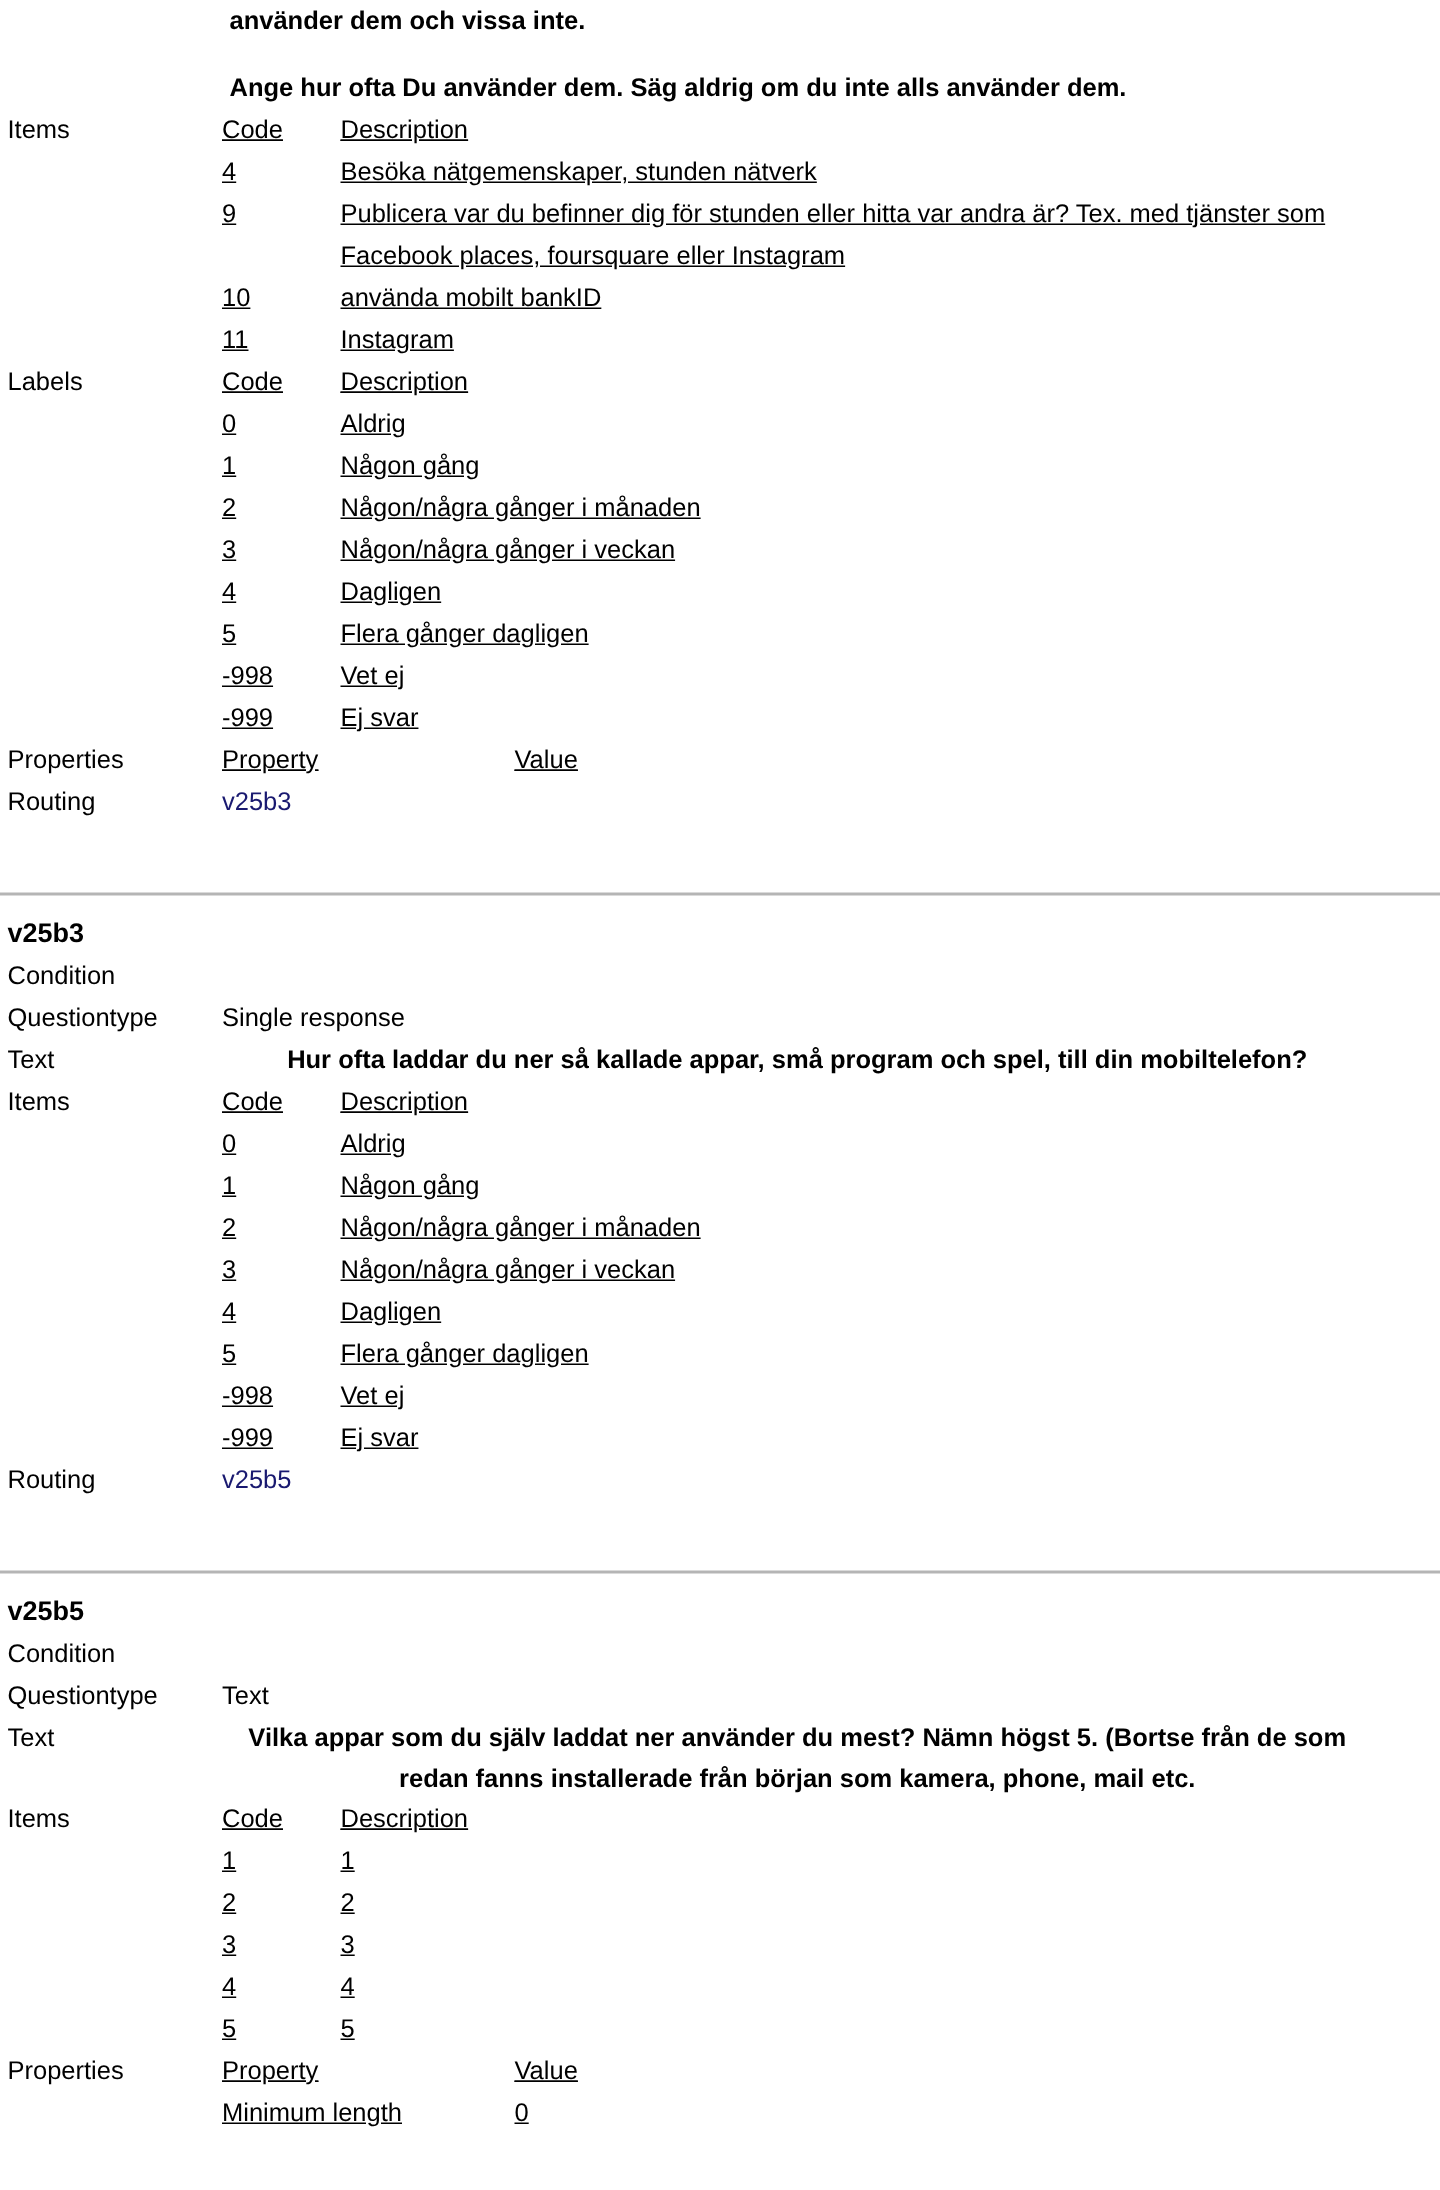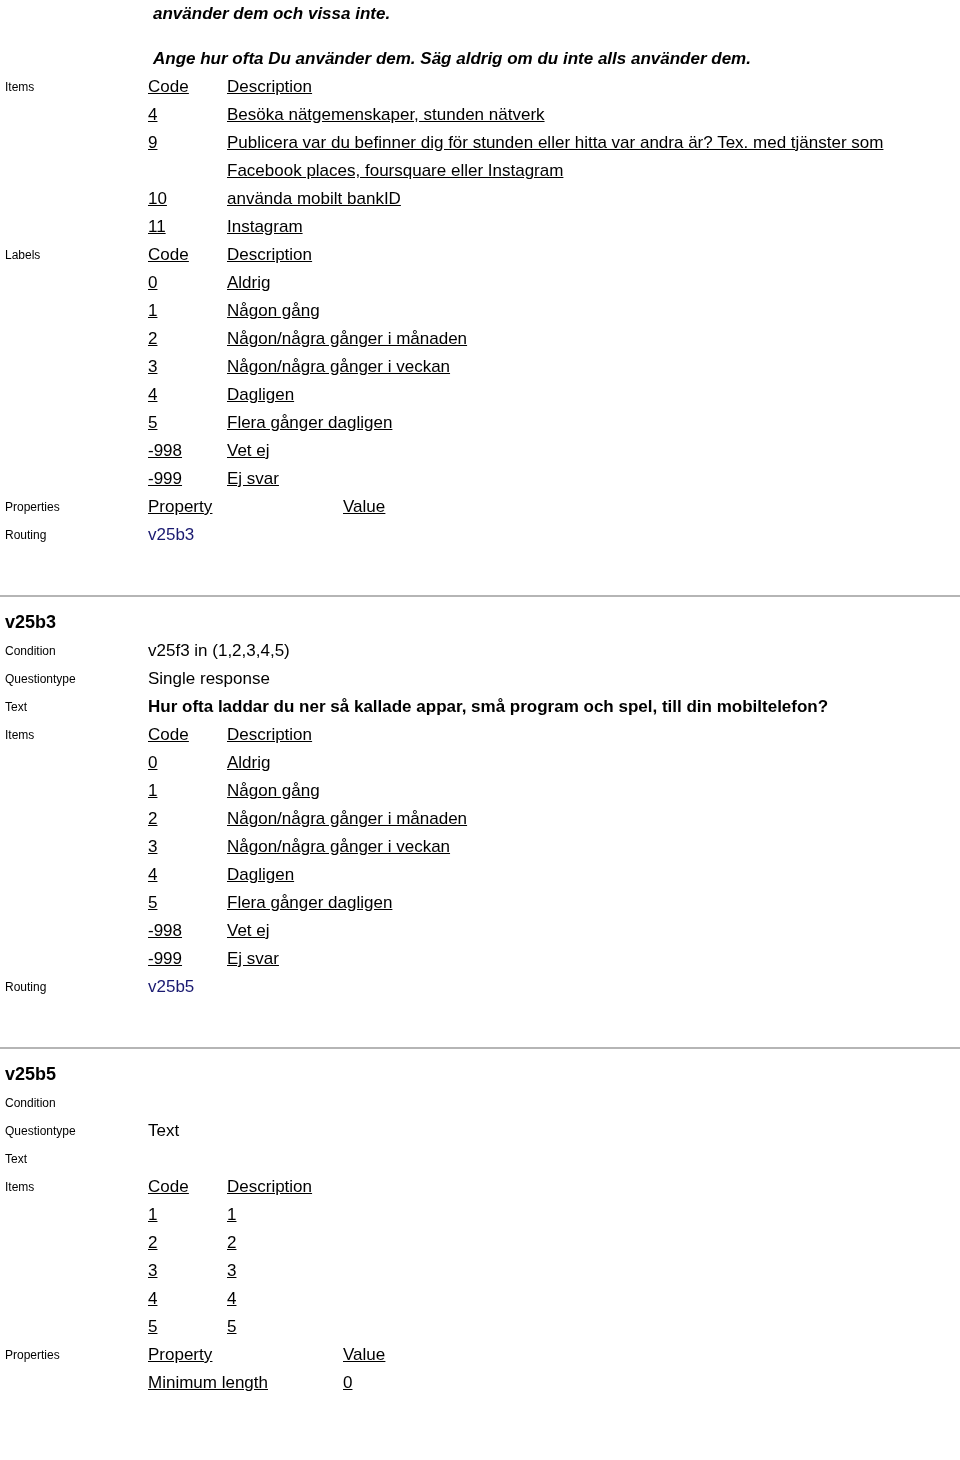--- a/index.html
+++ b/index.html
@@ -26,37 +26,36 @@
   .row {
     display: flex;
     align-items: flex-start;
     width: 960px;
   }
   .rowlabel {
     width: 148px;
     min-width: 148px;
     padding-left: 5px;
     box-sizing: border-box;
-    font-size: 12px;
+    font-size: 17px;
     line-height: 28px;
     color: #000;
   }
   .rowcontent {
     flex: 1 1 auto;
     min-width: 0;
     line-height: 28px;
   }
 
   
   .intro-line {
     font-weight: bold;
     font-size: 17px;
     line-height: 28px;
     padding-left: 153px;
-    font-style: italic;
   }
   .intro-gap { height: 17px; }
 
   
   table.codetable {
     border-collapse: collapse;
     width: 100%;
     table-layout: fixed;
     text-decoration: underline;
   }
@@ -73,20 +72,21 @@
   .th {
     text-decoration: underline;
   }
 
   
   .qtext {
     font-weight: bold;
     font-size: 17px;
     line-height: 27px;
     padding-right: 45px;
+    text-align: center;
   }
   .plain {
     font-size: 17px;
     line-height: 28px;
   }
 
   
   .routing-link {
     color: #191970;
     font-size: 17px;
@@ -219,21 +219,20 @@
   </div>
 
   <div class="spacer-lg"></div>
   <hr class="sep">
   <div class="spacer-sm"></div>
 
   <div class="section-title">v25b3</div>
 
   <div class="row">
     <div class="rowlabel">Condition</div>
-    <div class="rowcontent plain">v25f3 in (1,2,3,4,5)</div>
   </div>
 
   <div class="row">
     <div class="rowlabel">Questiontype</div>
     <div class="rowcontent plain">Single response</div>
   </div>
 
   <div class="row">
     <div class="rowlabel">Text</div>
     <div class="rowcontent qtext">Hur ofta laddar du ner så kallade appar, små program och spel, till din mobiltelefon?</div>
@@ -302,20 +301,21 @@
     <div class="rowlabel">Condition</div>
   </div>
 
   <div class="row">
     <div class="rowlabel">Questiontype</div>
     <div class="rowcontent plain">Text</div>
   </div>
 
   <div class="row">
     <div class="rowlabel">Text</div>
+    <div class="rowcontent qtext">Vilka appar som du själv laddat ner använder du mest? Nämn högst 5. (Bortse från de som redan fanns installerade från början som kamera, phone, mail etc.</div>
   </div>
 
   <div class="row">
     <div class="rowlabel">Items</div>
     <div class="rowcontent">
       <table class="codetable">
         <tbody>
             <tr>
           <td class="col-code"><span class="th">Code</span></td>
           <td class="col-desc"><span class="th">Description</span></td>

